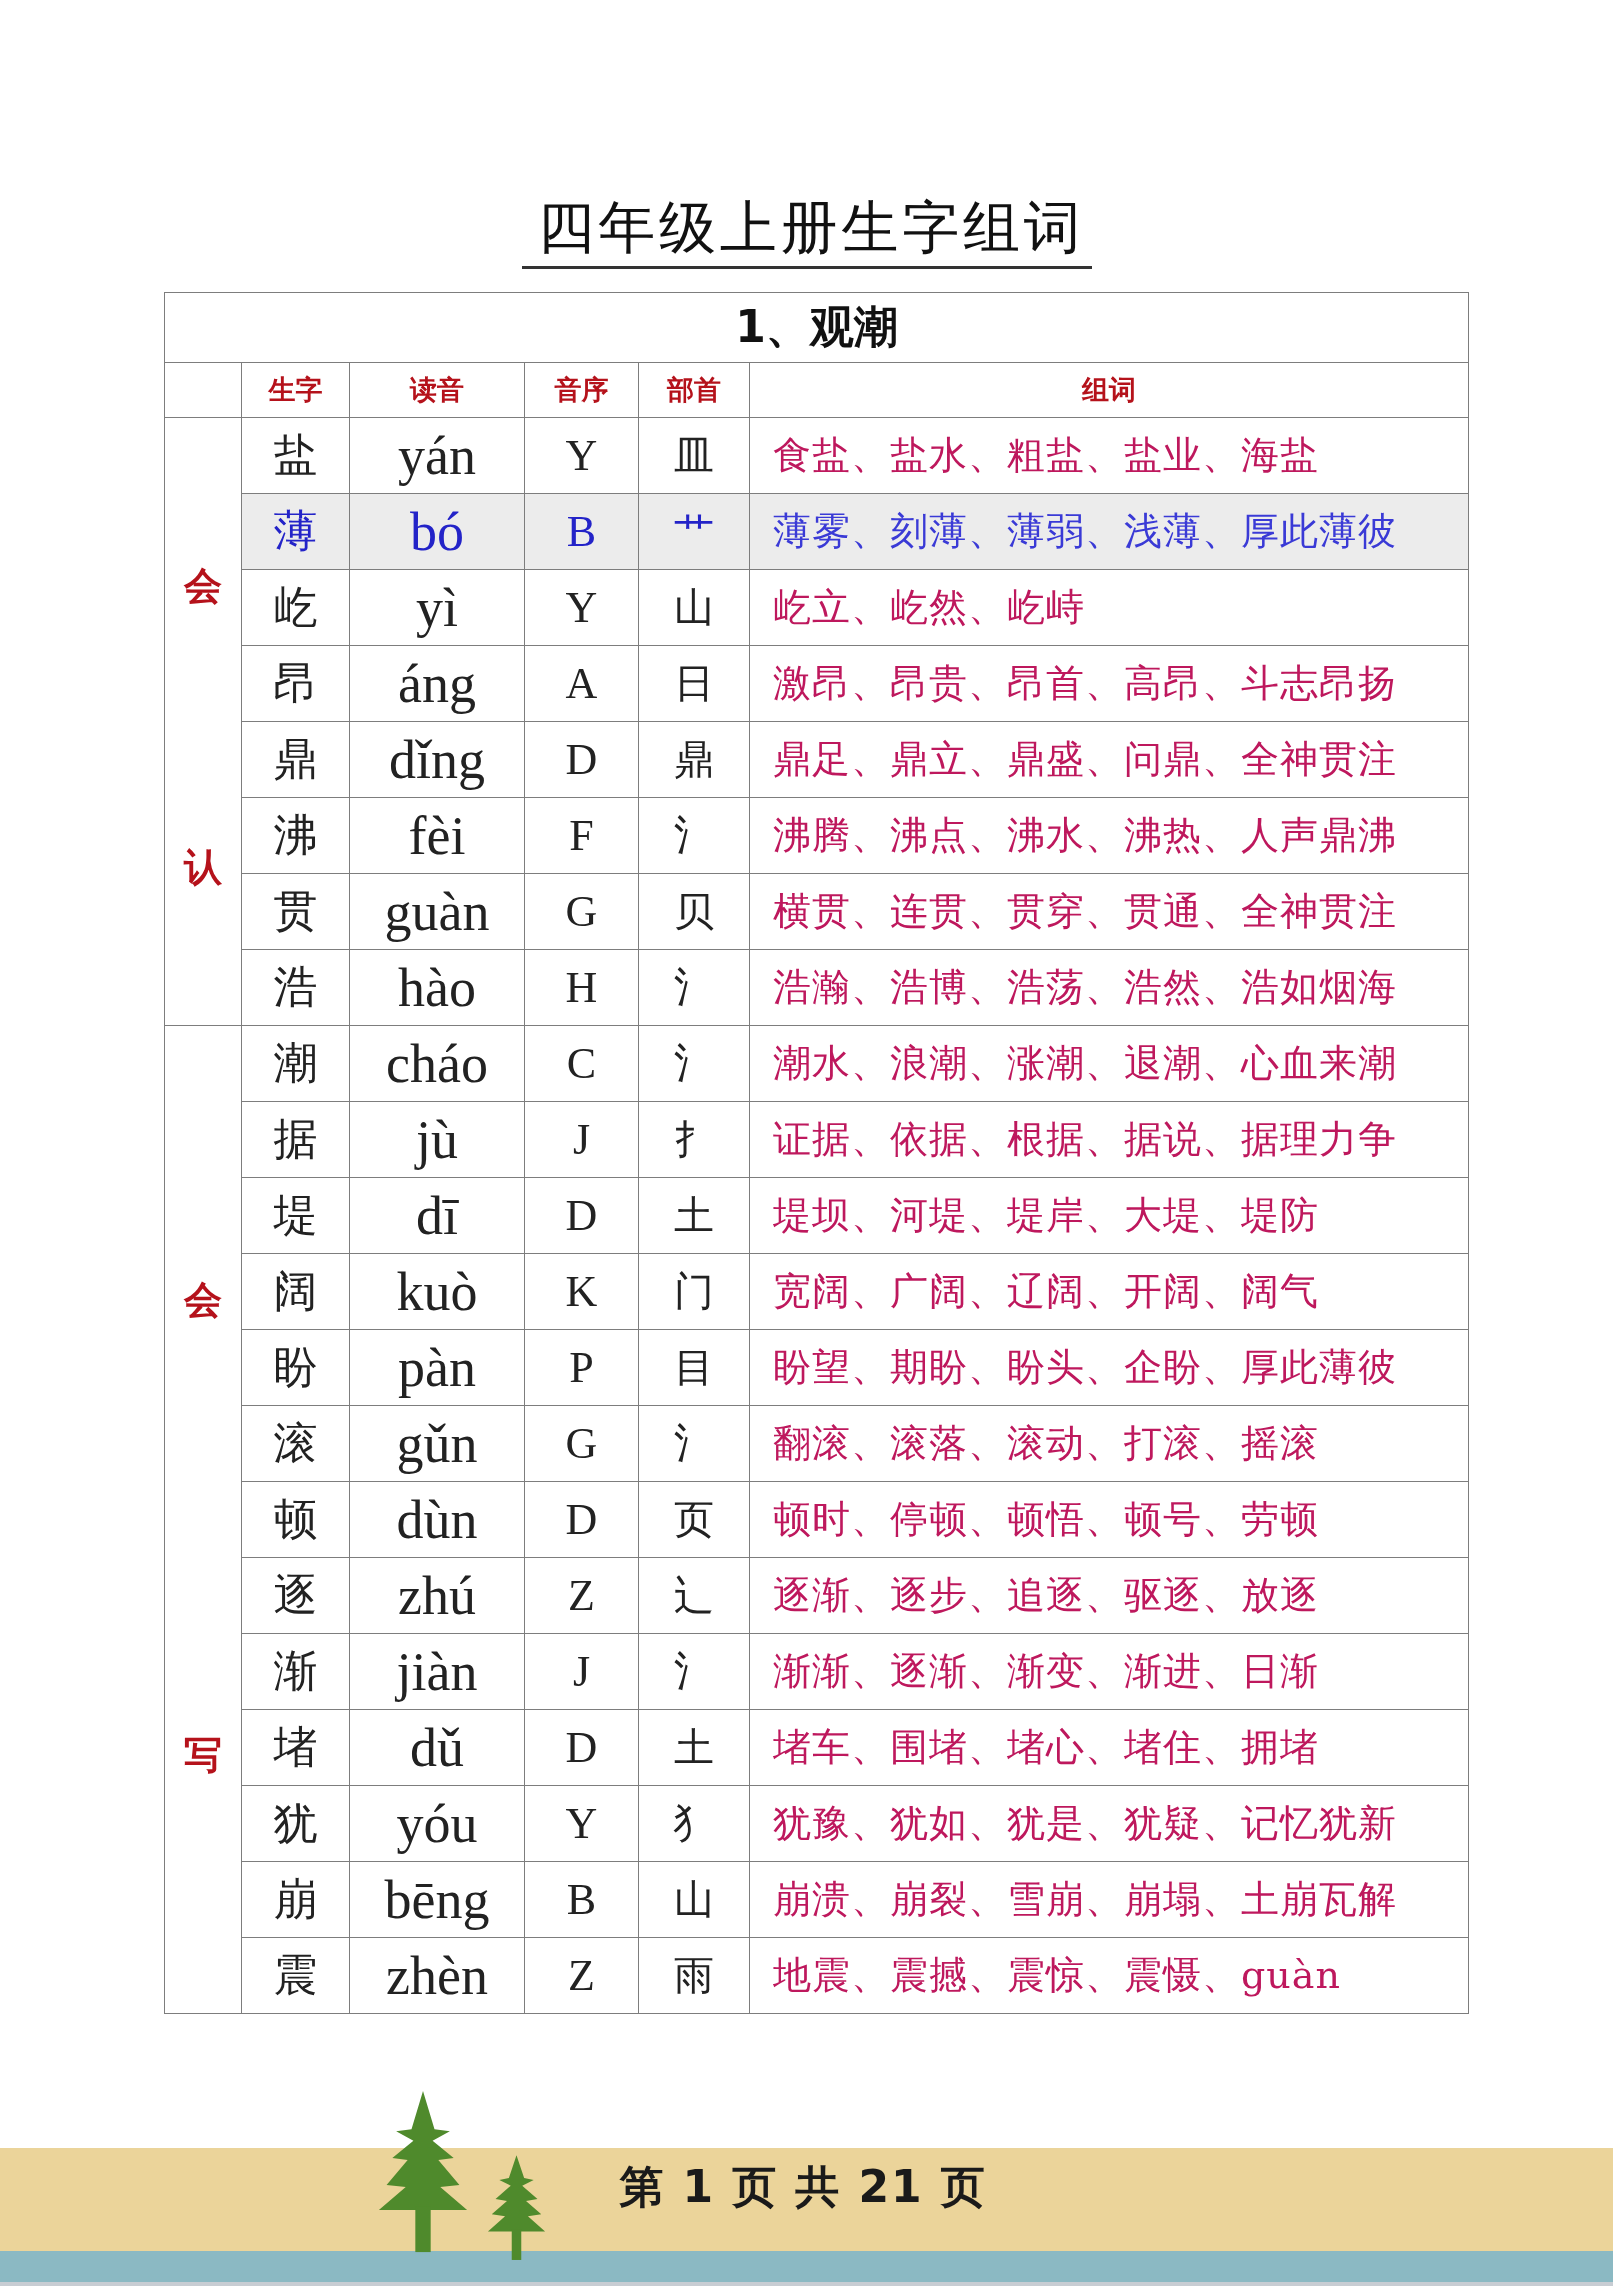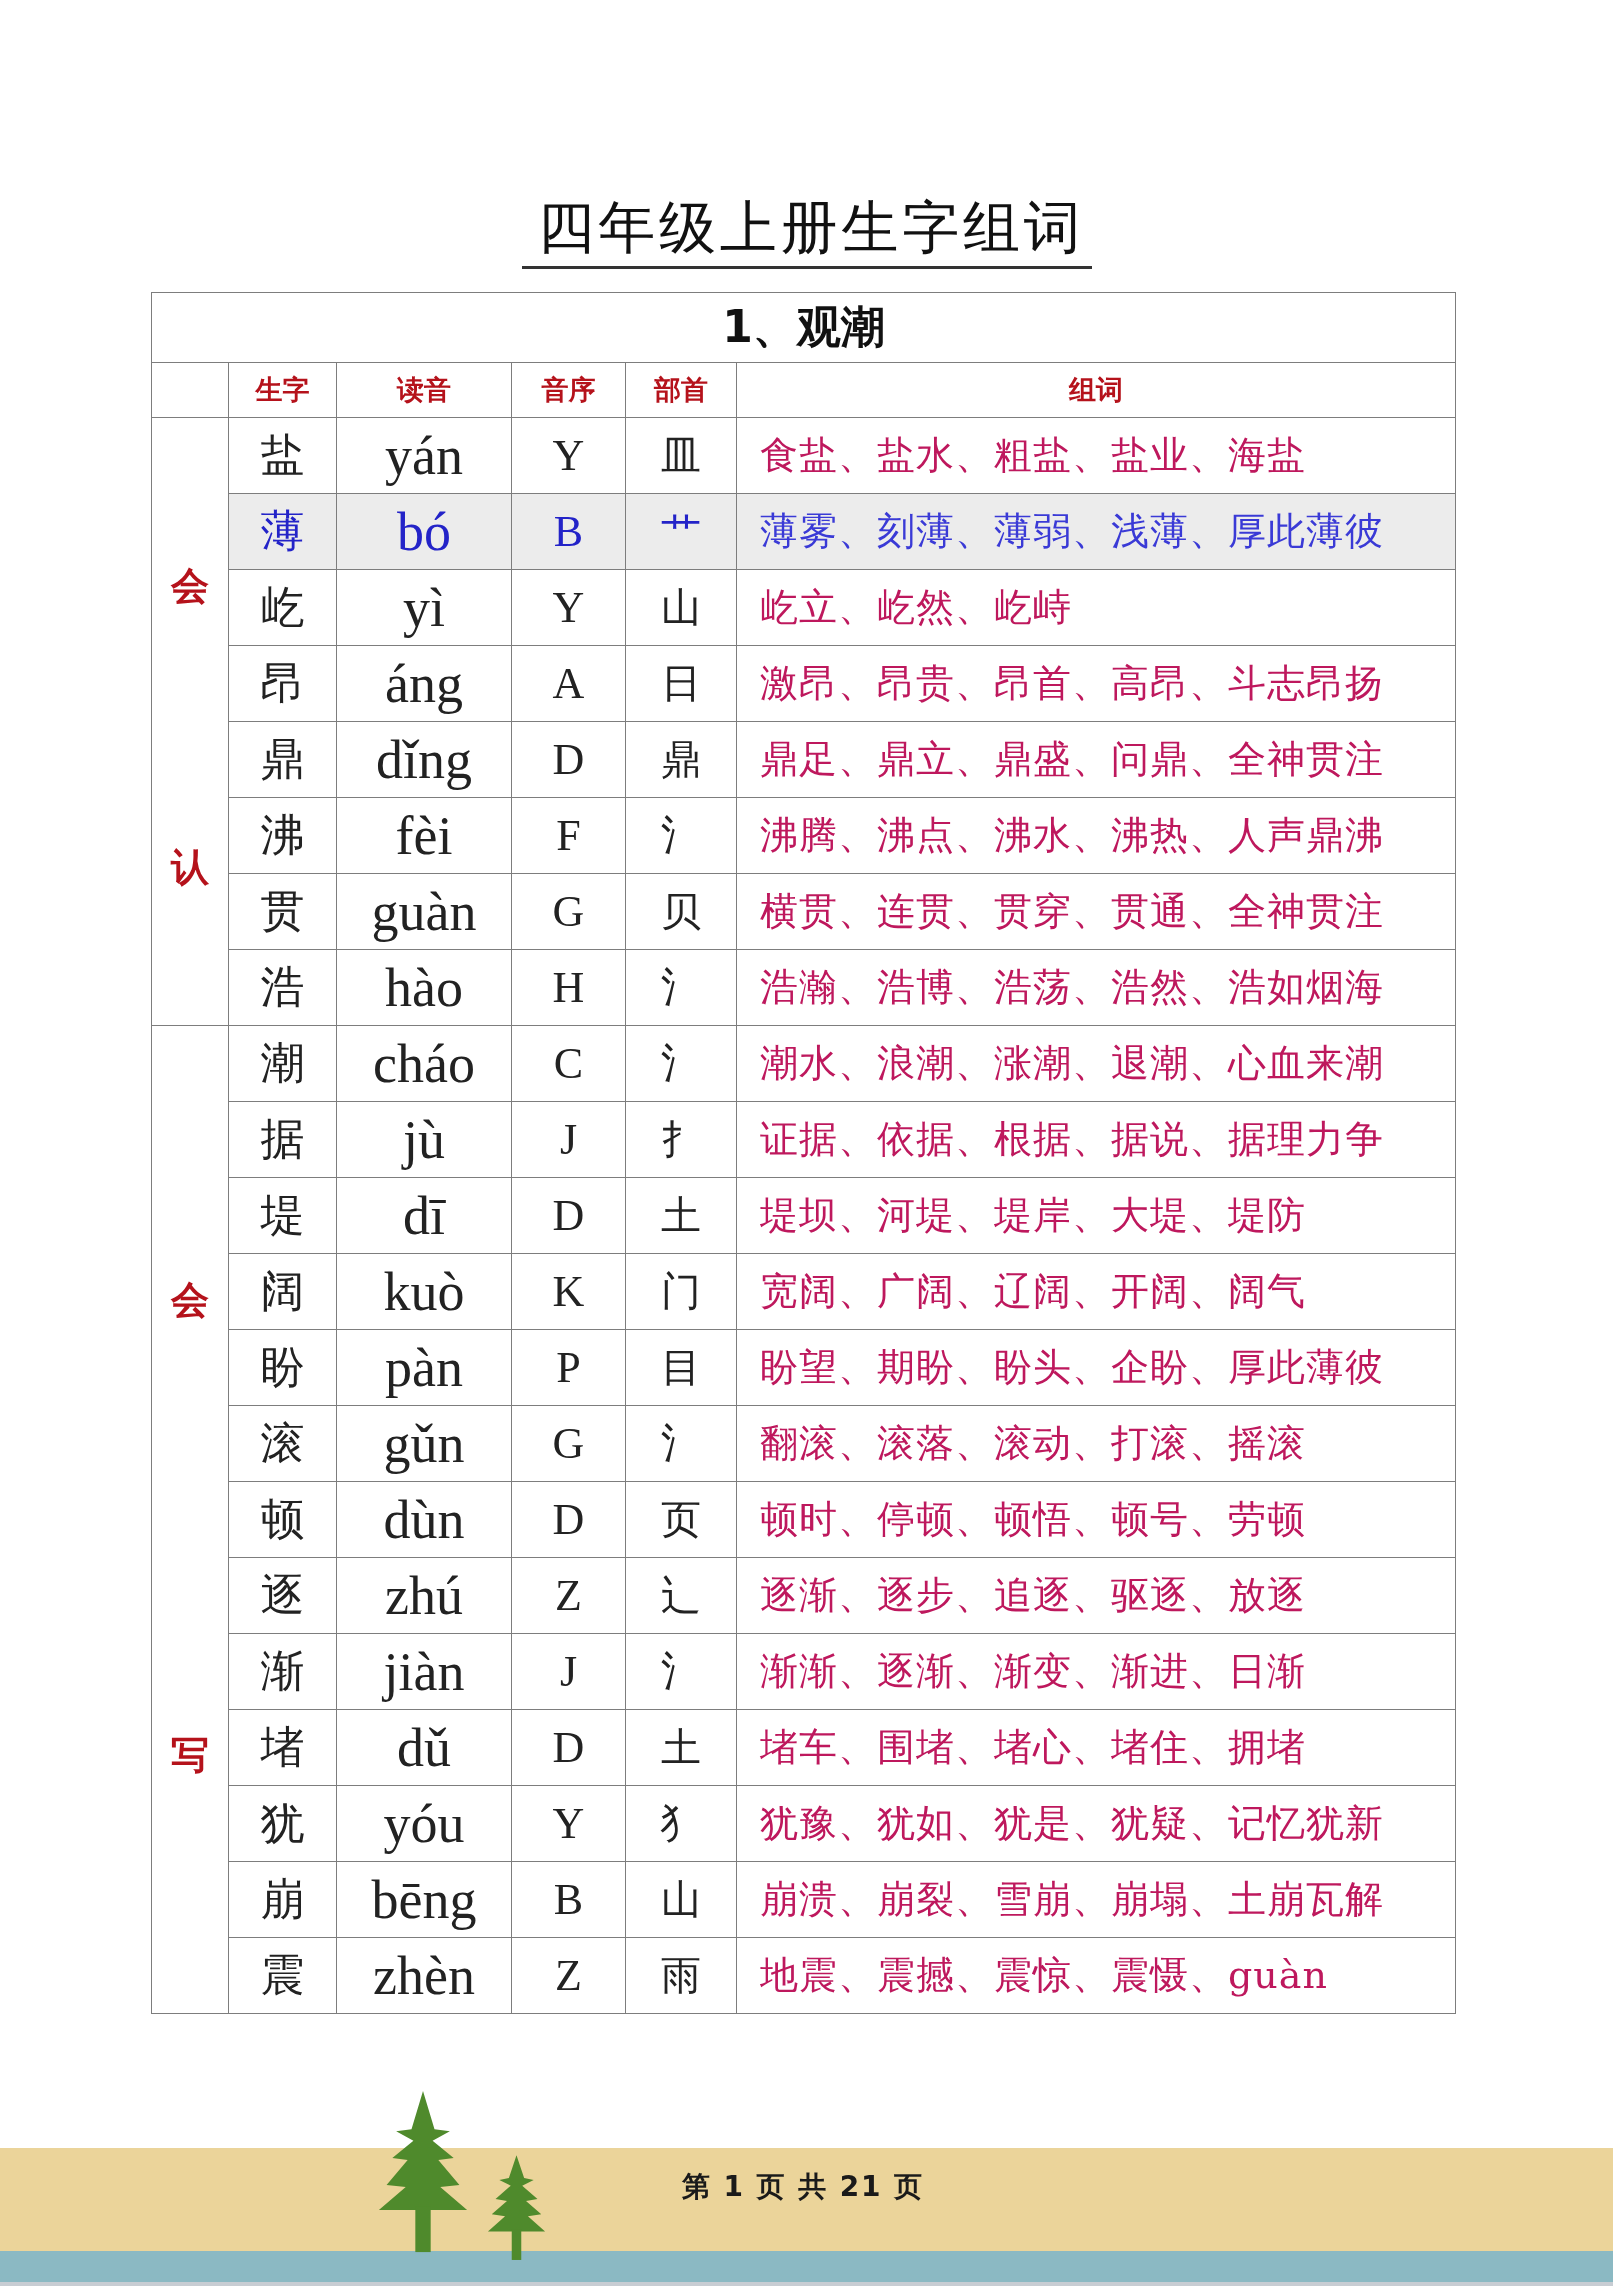--- a/index.html
+++ b/index.html
@@ -13,21 +13,21 @@
       position: absolute; left: 524px; top: 191px; width: 574px; height: 78px;
       text-align: center;
       font-family: "DejaVu Sans", "Liberation Sans", sans-serif;
       font-size: 57px; line-height: 73px; letter-spacing: 3.8px;
       color: #111;
     }
     .page-title-underline {
       position: absolute; left: 522px; top: 266px; width: 570px; height: 2.9px; background: #333;
     }
     table.vocab {
-      position: absolute; left: 151px; top: 292px;
+      position: absolute; left: 164px; top: 292px;
       width: 1304px;
       border-collapse: collapse;
       table-layout: fixed;
     }
     table.vocab td {
       border: 1.9px solid #7d7d7d;
       padding: 0;
       text-align: center;
       vertical-align: middle;
       overflow: hidden;
@@ -65,21 +65,21 @@
     .footer-water {
       position: absolute; left: 0; top: 2251px; width: 1614px; height: 31px; background: #8bb9c3;
     }
     .footer-bottom {
       position: absolute; left: 0; top: 2282px; width: 1614px; height: 4.8px; background: #c8cdd3;
     }
     .page-number {
       position: absolute; left: 612px; top: 2162px; width: 382px; height: 50px;
       text-align: center;
       font-family: "DejaVu Sans", "Liberation Sans", sans-serif;
-      font-weight: bold; font-size: 28px; line-height: 50px; color: #1a1a1a; letter-spacing: 1.9px;
+      font-weight: bold; font-size: 44px; line-height: 50px; color: #1a1a1a; letter-spacing: 1.9px;
     }
     .tree { position: absolute; }
   </style>
 </head>
 <body>
 
 <div class="page-title">四年级上册生字组词</div>
 <div class="page-title-underline"></div>
 
 <table class="vocab">

